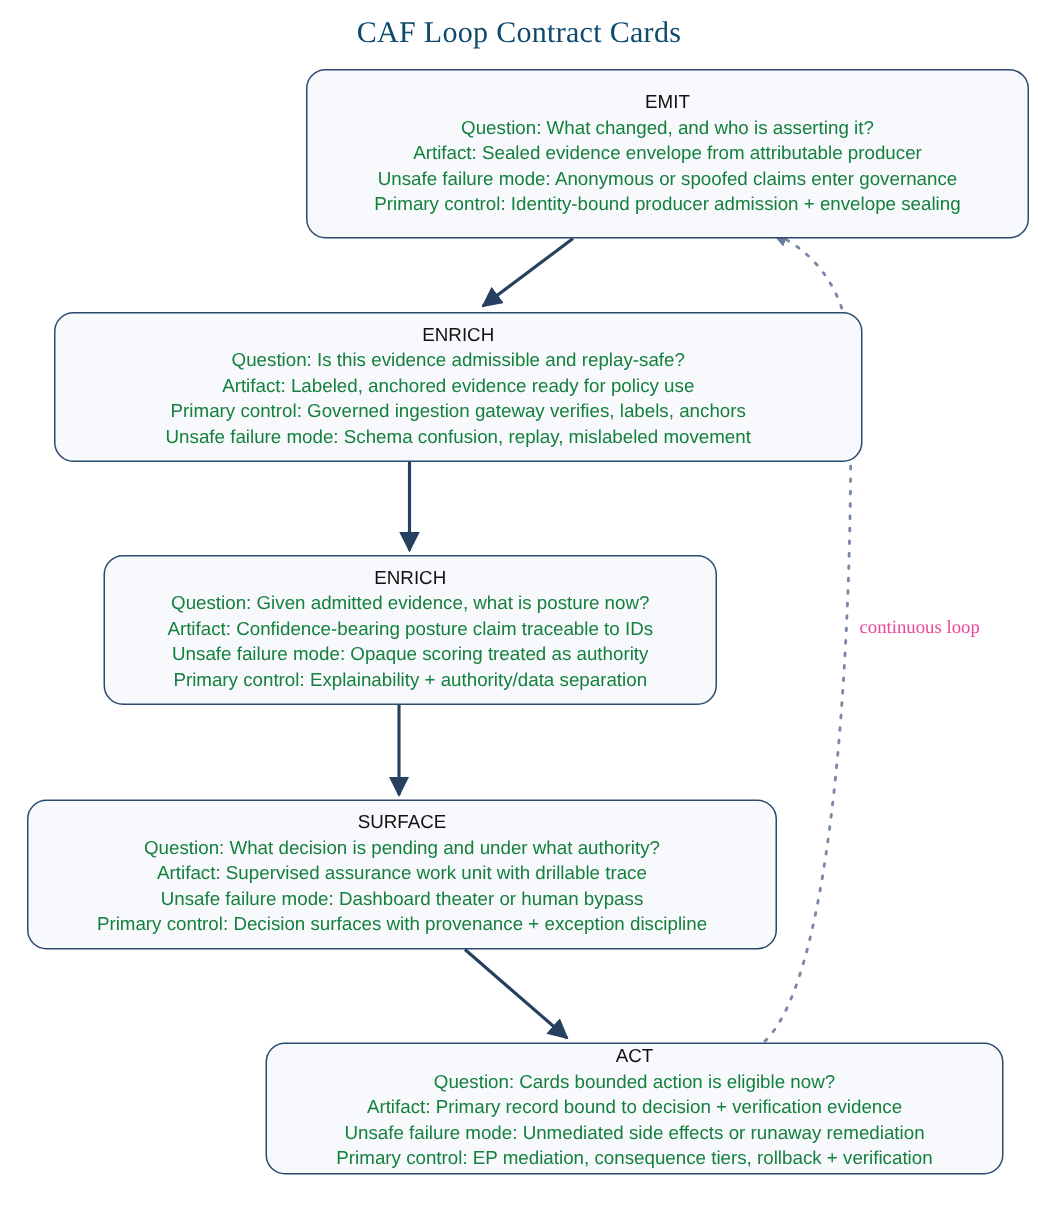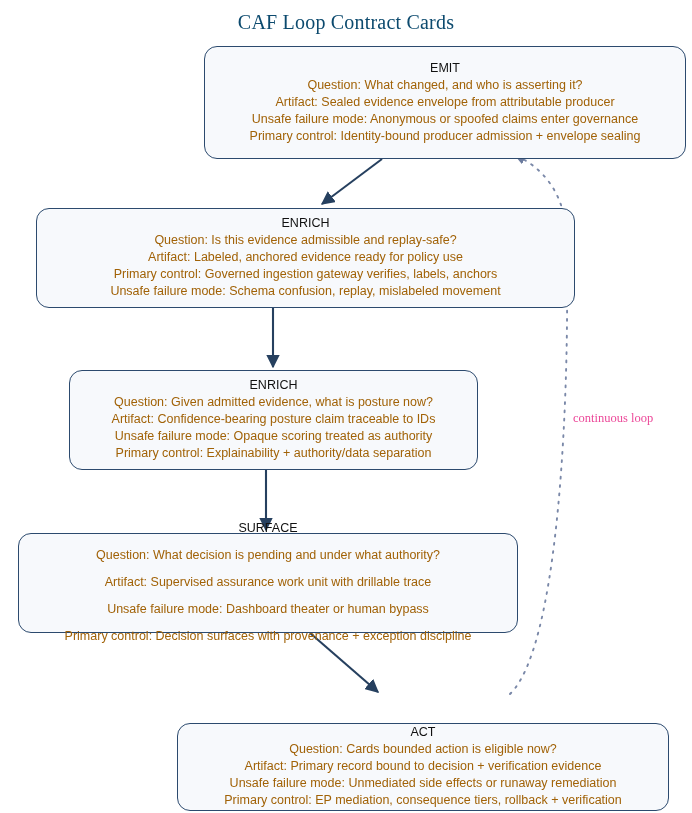--- a/index.html
+++ b/index.html
@@ -51,21 +51,21 @@
     padding: 6px 10px 7px 10px;
   }
   .card-title {
     font-size: 12.5px;
     color: #111111;
     line-height: 17px;
     white-space: nowrap;
   }
   .card-line {
     font-size: 12.5px;
-    color: #a16207;
+    color: #15803d;
     line-height: 17px;
     white-space: nowrap;
   }
   .edge-label {
     position: absolute;
     font-family: "Liberation Serif", "DejaVu Serif", serif;
     font-size: 12.5px;
     color: #ec4899;
     white-space: nowrap;
   }
@@ -115,29 +115,29 @@
   </div>
 
   <div class="card" style="left:69px; top:370px; width:409px; height:100px;">
     <div class="card-title">ENRICH</div>
     <div class="card-line">Question: Given admitted evidence, what is posture now?</div>
     <div class="card-line">Artifact: Confidence-bearing posture claim traceable to IDs</div>
     <div class="card-line">Unsafe failure mode: Opaque scoring treated as authority</div>
     <div class="card-line">Primary control: Explainability + authority/data separation</div>
   </div>
 
-  <div class="card" style="left:18px; top:533px; width:500px; height:100px;gap:10px;">
+  <div class="card" style="left:18px; top:533px; width:500px; height:100px;">
     <div class="card-title">SURFACE</div>
     <div class="card-line">Question: What decision is pending and under what authority?</div>
     <div class="card-line">Artifact: Supervised assurance work unit with drillable trace</div>
     <div class="card-line">Unsafe failure mode: Dashboard theater or human bypass</div>
     <div class="card-line">Primary control: Decision surfaces with provenance + exception discipline</div>
   </div>
 
-  <div class="card" style="left:177px; top:695px; width:492px; height:88px;margin-top:28px;">
+  <div class="card" style="left:177px; top:695px; width:492px; height:88px;">
     <div class="card-title">ACT</div>
     <div class="card-line">Question: Cards bounded action is eligible now?</div>
     <div class="card-line">Artifact: Primary record bound to decision + verification evidence</div>
     <div class="card-line">Unsafe failure mode: Unmediated side effects or runaway remediation</div>
     <div class="card-line">Primary control: EP mediation, consequence tiers, rollback + verification</div>
   </div>
 
   <div class="edge-label" style="left:573px; top:411px;">continuous loop</div>
 
 </div>

